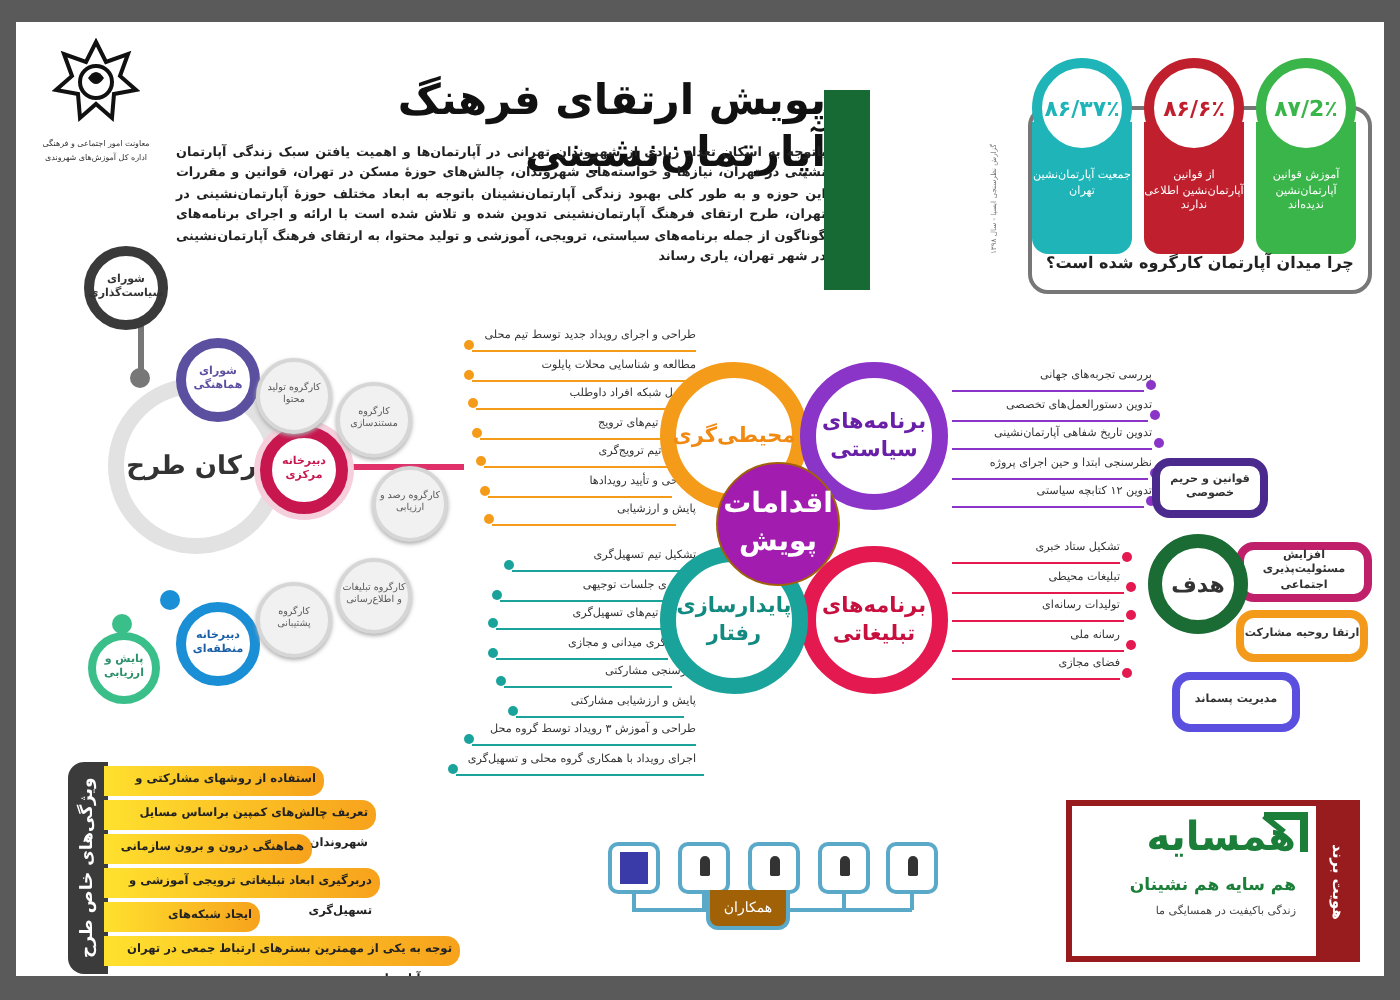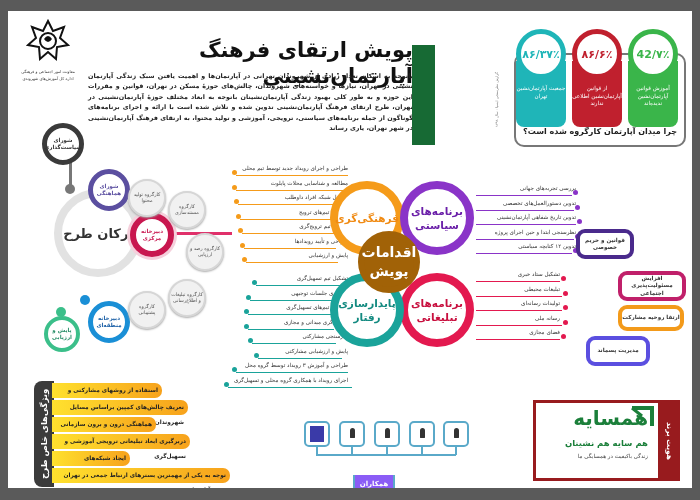--- a/index.html
+++ b/index.html
@@ -25,36 +25,36 @@
 .stats-q{left:512px;top:116px;width:160px;text-align:center;font-size:8px;color:#222;font-weight:bold}
 .stats-side{left:487px;top:40px;width:10px;height:96px;writing-mode:vertical-rl;transform:rotate(180deg);font-size:3.6px;color:#777;text-align:center}
 
 .hub{left:46px;top:178px;width:88px;height:88px;border-radius:50%;border:8px solid #e2e2e2;background:#fff;display:flex;align-items:center;justify-content:center;font-size:13px;font-weight:bold;color:#333}
 .node{position:absolute;border-radius:50%;background:#fff;display:flex;align-items:center;justify-content:center;text-align:center;font-size:5.5px;line-height:7.5px;color:#333;font-weight:bold}
 .gnode{position:absolute;width:38px;height:38px;border-radius:50%;border:2px solid #d6d6d6;background:#f1f1f1;box-shadow:0 1px 2px #aaa;display:flex;align-items:center;justify-content:center;text-align:center;font-size:4.8px;line-height:6.5px;color:#555}
 .dot{position:absolute;border-radius:50%}
 .line{position:absolute;background:#ccc}
 
 .petal{position:absolute;width:74px;height:74px;border-radius:50%;border:8px solid;background:#fff;display:flex;align-items:center;justify-content:center;text-align:center;font-weight:bold;font-size:10.5px;line-height:14px}
-.core{left:350px;top:220px;width:62px;height:62px;border-radius:50%;background:#a16207;color:#fff;font-size:14px;font-weight:bold;line-height:19px;display:flex;align-items:center;justify-content:center;text-align:center;z-index:5;border:6px solid #a16207}
+.core{left:350px;top:220px;width:62px;height:62px;border-radius:50%;background:#a21caf;color:#fff;font-size:14px;font-weight:bold;line-height:19px;display:flex;align-items:center;justify-content:center;text-align:center;z-index:5;border:1px solid #a16207}
 .list{position:absolute}
 .li{position:relative;height:14.5px;font-size:5.6px;line-height:11px;color:#333;white-space:nowrap}
 .li .b{position:absolute;width:5px;height:5px;border-radius:50%;top:7px}
 .li .u{position:absolute;height:1px;top:12px}
 
 .goal{left:566px;top:256px;width:50px;height:50px;border-radius:50%;border:7px solid #1b6b35;background:#fff;display:flex;align-items:center;justify-content:center;font-size:11px;font-weight:bold;color:#333}
 .gbox{position:absolute;border:4px solid;border-radius:9px;background:#fff;display:flex;align-items:center;justify-content:center;text-align:center;font-size:5.6px;line-height:7.5px;color:#333;font-weight:bold}
 
 .feat-side{left:26px;top:370px;width:20px;height:106px;background:#3b3b3b;border-radius:8px 0 0 8px;color:#fff;writing-mode:vertical-rl;transform:rotate(180deg);font-size:8.5px;font-weight:bold;display:flex;align-items:center;justify-content:center;border-radius:0 8px 8px 0}
 .feat{position:absolute;left:44px;height:15px;border-radius:0 7px 7px 0;background:linear-gradient(90deg,#ffe12e,#f7a21c);font-size:5.8px;line-height:15px;color:#222;font-weight:bold;padding:0 4px;text-align:right;direction:rtl}
 
 .pbox{position:absolute;top:410px;width:26px;height:26px;border:2px solid #5aa9c9;border-radius:5px;background:#fff;display:flex;align-items:center;justify-content:center}
 .emblem{width:9px;height:12px;position:relative}
 .emblem:before{content:"";position:absolute;left:2px;top:0;width:5px;height:10px;background:#333;border-radius:3px 3px 1px 1px}
-.plbl{left:345px;top:464px;width:42px;height:20px;background:#8b5cf6;color:#fff;font-size:7px;font-weight:bold;border-radius:0 0 6px 6px;display:flex;align-items:center;justify-content:center;border:2px solid #5aa9c9;border-top:none}
+.plbl{left:345px;top:434px;width:42px;height:20px;background:#a16207;color:#fff;font-size:7px;font-weight:normal;border-radius:0 0 6px 6px;display:flex;align-items:center;justify-content:center;border:2px solid #5aa9c9;border-top:none}
 
 .brand{left:525px;top:389px;width:137px;height:81px;border:3px solid #981b1e;background:#fff}
 .brand-tab{left:650px;top:389px;width:22px;height:81px;background:#981b1e;color:#fff;writing-mode:vertical-rl;font-size:7.5px;font-weight:bold;display:flex;align-items:center;justify-content:center}
 .brand-name{left:535px;top:395px;width:105px;text-align:right;font-size:20px;font-weight:bold;color:#1b7f3a;direction:rtl}
 .brand-slogan{left:535px;top:427px;width:105px;text-align:right;font-size:8.5px;font-weight:bold;color:#1b7f3a;direction:rtl}
 .brand-sub{left:535px;top:442px;width:105px;text-align:right;font-size:5.5px;color:#444;direction:rtl}
 .roof{left:622px;top:393px;width:26px;height:22px}
 </style>
 </head>
 <body>
@@ -85,21 +85,21 @@
       <div class="ring" style="border-color:#1fb5b8;color:#1fb5b8">۸۶/۳۷٪</div>
       <div class="lbl rtl">جمعیت آپارتمان‌نشین تهران</div>
     </div>
     <div class="stat" style="left:64px">
       <div class="tab" style="background:#c0202e"></div>
       <div class="ring" style="border-color:#c0202e;color:#c0202e">۸۶/۶٪</div>
       <div class="lbl rtl">از قوانین آپارتمان‌نشین اطلاعی ندارند</div>
     </div>
     <div class="stat" style="left:120px">
       <div class="tab" style="background:#3ab54a"></div>
-      <div class="ring" style="border-color:#3ab54a;color:#3ab54a">42/۷٪</div>
+      <div class="ring" style="border-color:#3ab54a;color:#3ab54a">۸۷/2٪</div>
       <div class="lbl rtl">آموزش قوانین آپارتمان‌نشین ندیده‌اند</div>
     </div>
   </div>
   <div class="abs stats-q rtl">چرا میدان آپارتمان کارگروه شده است؟</div>
 
   <div class="line" style="left:140px;top:221px;width:84px;height:3px;background:#e0306a"></div>
   <div class="dot" style="left:133px;top:217px;width:10px;height:10px;background:#e0306a"></div>
   <div class="line" style="left:61px;top:150px;width:3px;height:30px;background:#777"></div>
   <div class="dot" style="left:57px;top:173px;width:10px;height:10px;background:#777"></div>
   <div class="line" style="left:104px;top:186px;width:3px;height:20px;background:#5b4fa0;transform:rotate(40deg)"></div>
@@ -151,30 +151,31 @@
   </div>
 
   <div class="list" style="left:468px;top:258px;width:84px">
     <div class="li rtl" style="text-align:right"><span>تشکیل ستاد خبری</span><i class="b" style="right:-6px;background:#e3194f"></i><i class="u" style="left:0;right:0;background:#e3194f"></i></div>
     <div class="li rtl" style="text-align:right"><span>تبلیغات محیطی</span><i class="b" style="right:-8px;background:#e3194f"></i><i class="u" style="left:0;right:-2px;background:#e3194f"></i></div>
     <div class="li rtl" style="text-align:right"><span>تولیدات رسانه‌ای</span><i class="b" style="right:-8px;background:#e3194f"></i><i class="u" style="left:0;right:-2px;background:#e3194f"></i></div>
     <div class="li rtl" style="text-align:right"><span>رسانه ملی</span><i class="b" style="right:-8px;background:#e3194f"></i><i class="u" style="left:0;right:-2px;background:#e3194f"></i></div>
     <div class="li rtl" style="text-align:right"><span>فضای مجازی</span><i class="b" style="right:-6px;background:#e3194f"></i><i class="u" style="left:0;right:0;background:#e3194f"></i></div>
   </div>
 
-  <div class="petal rtl" style="left:322px;top:170px;border-color:#f59b1a;color:#f08a12">فرهنگی‌گری</div>
+  <div class="petal rtl" style="left:322px;top:170px;border-color:#f59b1a;color:#f08a12">محیطی‌گری</div>
   <div class="petal rtl" style="left:392px;top:170px;border-color:#8a34c8;color:#6a1fa8">برنامه‌های سیاستی</div>
   <div class="petal rtl" style="left:392px;top:262px;border-color:#e3194f;color:#c8103f">برنامه‌های تبلیغاتی</div>
   <div class="petal rtl" style="left:322px;top:262px;border-color:#1aa39a;color:#138a80">پایدارسازی رفتار</div>
   <div class="abs core rtl">اقدامات پویش</div>
 
   <div class="gbox rtl" style="left:568px;top:218px;width:58px;height:30px;border-color:#4a2a8c">قوانین و حریم خصوصی</div>
   <div class="gbox rtl" style="left:610px;top:260px;width:68px;height:30px;border-color:#c0206a">افزایش مسئولیت‌پذیری اجتماعی</div>
   <div class="gbox rtl" style="left:610px;top:294px;width:66px;height:26px;border-color:#f39a1a">ارتقا روحیه مشارکت</div>
   <div class="gbox rtl" style="left:578px;top:325px;width:64px;height:30px;border-color:#5b4fe0">مدیریت پسماند</div>
+  <div class="abs goal rtl">هدف</div>
 
   <div class="abs feat-side">ویژگی‌های خاص طرح</div>
   <div class="feat" style="top:372px;width:110px">استفاده از روشهای مشارکتی و تسهیل‌گری</div>
   <div class="feat" style="top:389px;width:136px">تعریف چالش‌های کمپین براساس مسایل شهروندان</div>
   <div class="feat" style="top:406px;width:104px">هماهنگی درون و برون سازمانی گسترده</div>
   <div class="feat" style="top:423px;width:138px">دربرگیری ابعاد تبلیغاتی ترویجی آموزشی و تسهیل‌گری</div>
   <div class="feat" style="top:440px;width:78px">ایجاد شبکه‌های اجتماع‌محور</div>
   <div class="feat" style="top:457px;width:178px">توجه به یکی از مهمترین بسترهای ارتباط جمعی در تهران یعنی آپارتمان</div>
 
   <div class="line" style="left:308px;top:443px;width:140px;height:2px;background:#5aa9c9"></div>

